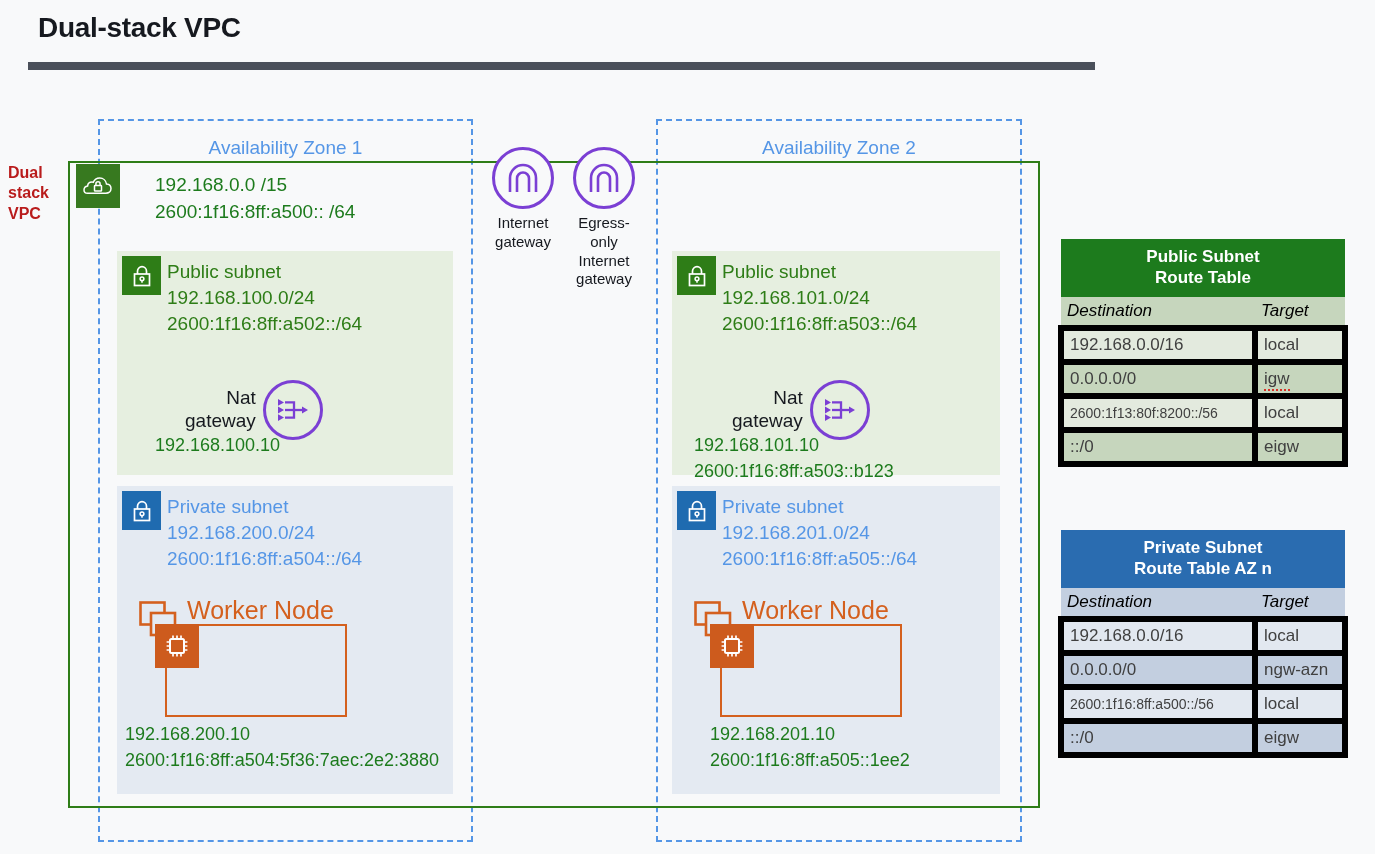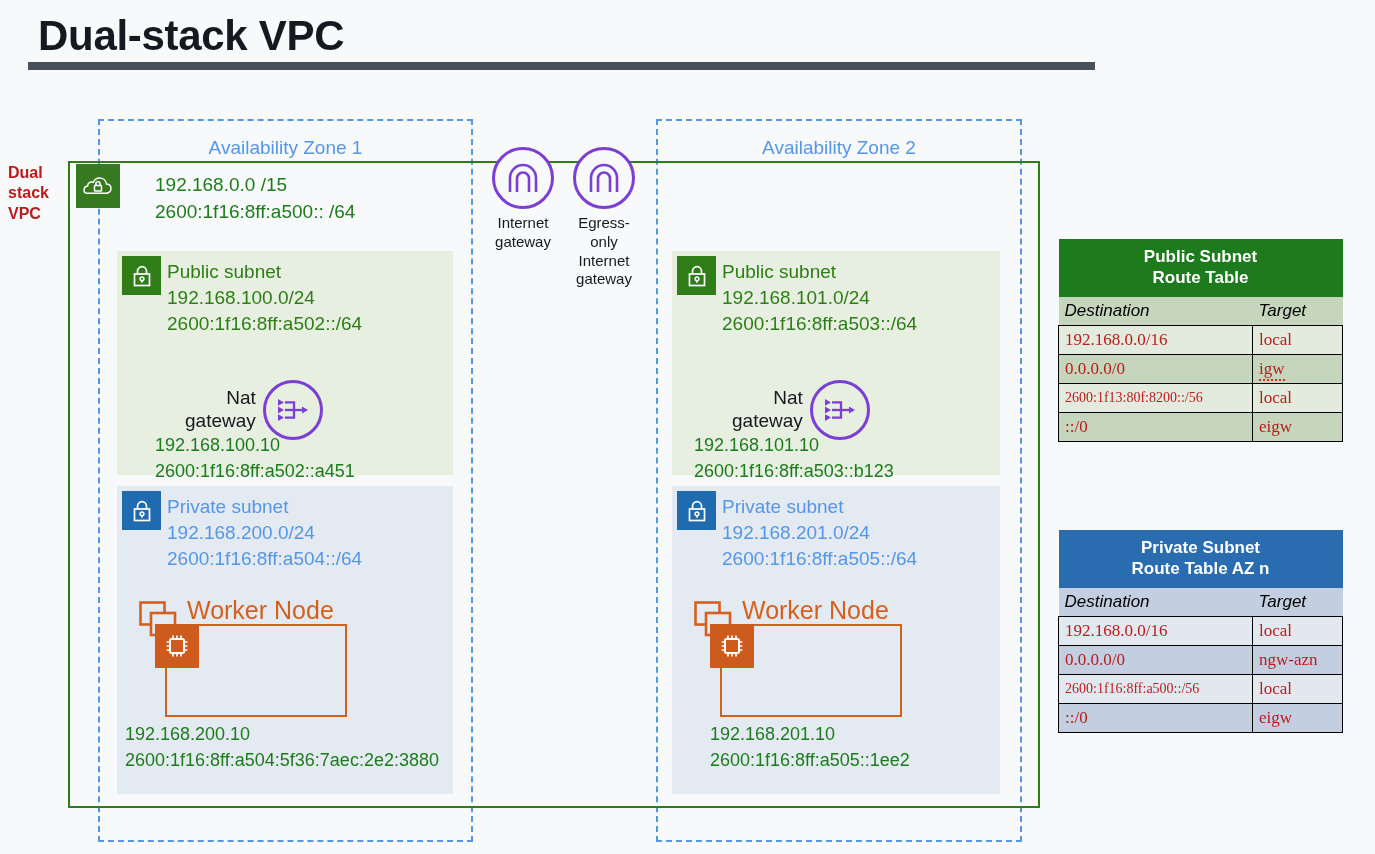--- a/index.html
+++ b/index.html
@@ -19,21 +19,21 @@
   .canvas {
     position: absolute;
     inset: 0;
   }
 
   
   #page-title {
     position: absolute;
     left: 38px;
     top: 12px;
-    font-size: 42px;
+    font-size: 28px;
     font-weight: bold;
     letter-spacing: -0.3px;
     color: #16191f;
     white-space: nowrap;
   }
   #title-rule {
     position: absolute;
     left: 28px;
     top: 62px;
     width: 1067px;
@@ -273,24 +273,23 @@
     font-style: italic;
     font-size: 17px;
     padding: 4px 6px;
     color: #000000;
   }
   #rt-public  .rt-head td { background: #c6d6bd; }
   #rt-private .rt-head td { background: #c3cfe0; }
   .rt td.cell {
     font-size: 17px;
     padding: 4px 6px;
-    color: #b91c1c;
+    color: #404040;
     vertical-align: middle;
-    border: 1px solid #000000;
-    font-family: Liberation Serif, serif;
+    border: 6px solid #000000;
   }
   .rt td.cell.small { font-size: 14px; }
   #rt-public  tr.odd  td.cell { background: #e3eade; }
   #rt-public  tr.even td.cell { background: #c6d6bd; }
   #rt-private tr.odd  td.cell { background: #e2e8f0; }
   #rt-private tr.even td.cell { background: #c3cfe0; }
   .rt col.c-dest { width: 194px; }
   .rt col.c-targ { width: 90px; }
   .spell {
     border-bottom: 2px dotted #d93025;
@@ -386,21 +385,20 @@
           <path d="M11 9.4h9v15.2h-9" fill="none" stroke="#7b3fd4" stroke-width="2.3"></path>
           <path d="M11 17h9" stroke="#7b3fd4" stroke-width="2.3"></path>
           <path d="M20 17h8" stroke="#7b3fd4" stroke-width="2.3"></path>
           <path d="M28 13.6l6 3.4-6 3.4z" fill="#7b3fd4"></path>
         </svg>
       </div>
     </div>
 
     <div class="addr" id="az1-nat-addr">
       <div>192.168.100.10</div>
-      <div>2600:1f16:8ff:a502::a451</div>
     </div>
   </div>
 
   <div class="subnet public" id="az2-public">
     <div class="subnet-icon green">
       <svg width="22" height="24" viewBox="0 0 22 24" aria-hidden="true">
         <rect x="3.5" y="10" width="15" height="11.5" fill="none" stroke="#ffffff" stroke-width="1.7"></rect>
         <path d="M6.5 10V7.2a4.5 4.5 0 0 1 9 0V10" fill="none" stroke="#ffffff" stroke-width="1.7"></path>
         <circle cx="11" cy="14.8" r="1.9" fill="none" stroke="#ffffff" stroke-width="1.5"></circle>
         <path d="M11 16.2v2.6" stroke="#ffffff" stroke-width="1.5"></path>

